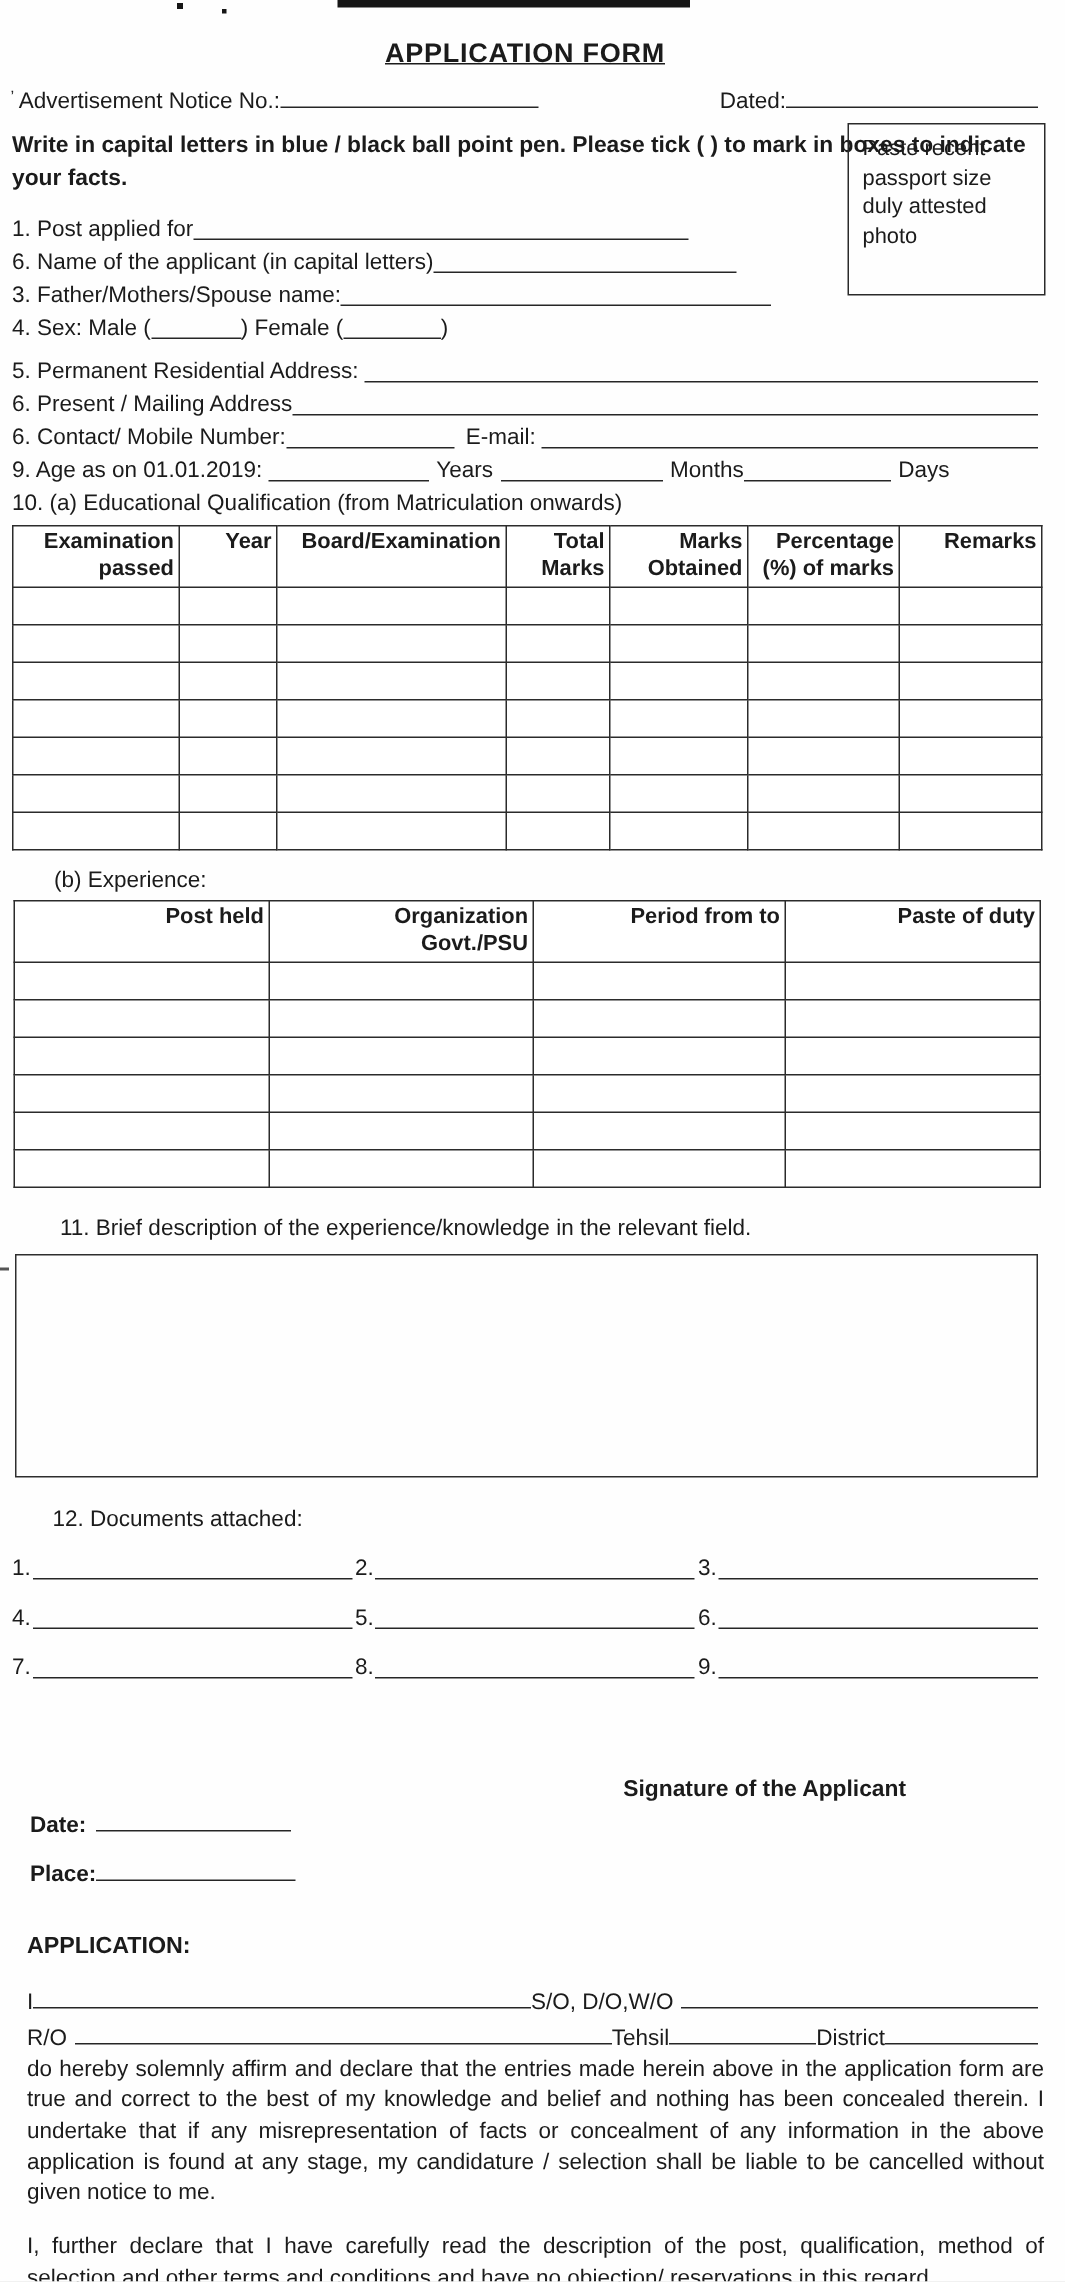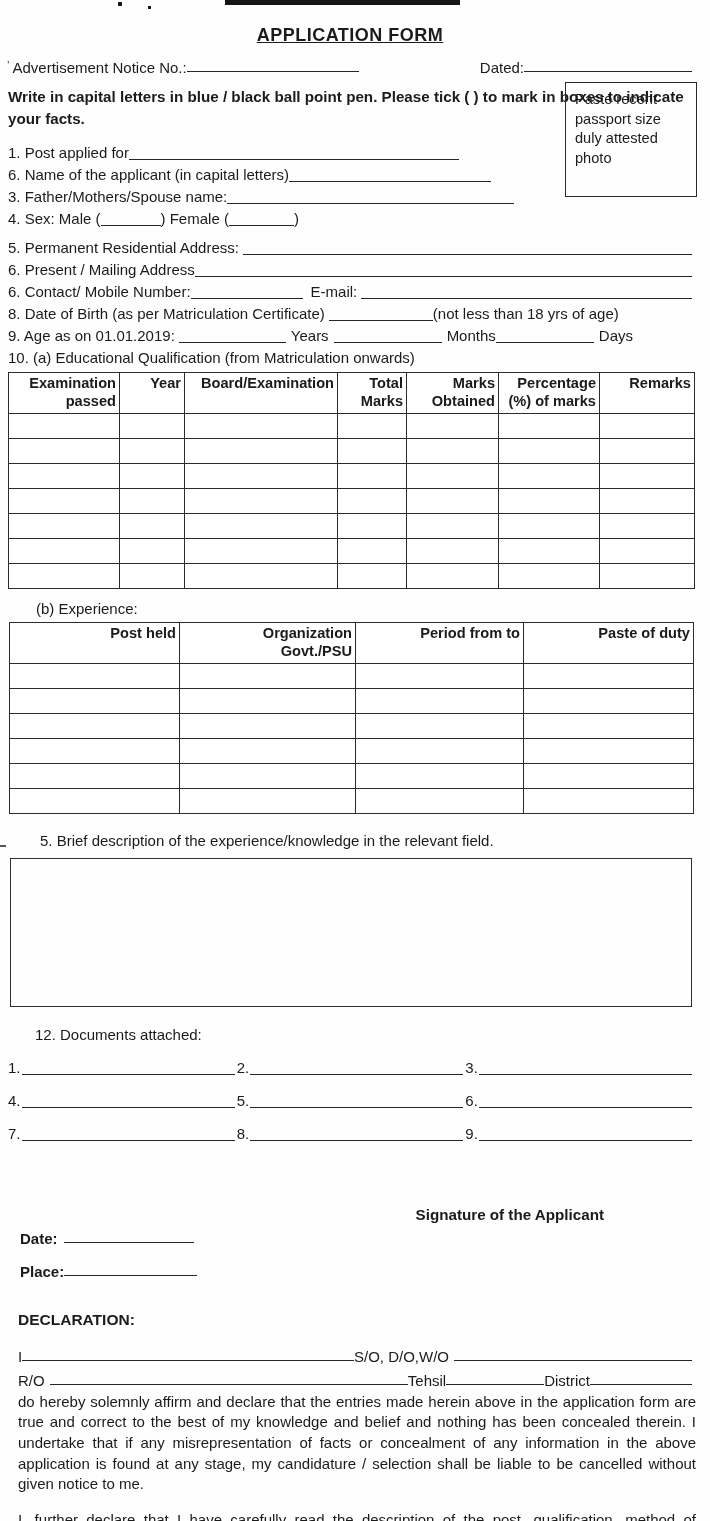--- a/index.html
+++ b/index.html
@@ -124,25 +124,20 @@
       </div>
       <div class="f-row">
         <span>6. Present / Mailing Address</span>
         <span class="ln" style="flex:1;"></span>
       </div>
       <div class="f-row">
         <span>6. Contact/ Mobile Number:</span>
         <span class="ln" style="width:112px;"></span>
         <span style="margin-left:8px;">E-mail:</span>
         <span class="ln" style="flex:1; margin-left:4px;"></span>
-      </div>
-      <div class="f-row">
-        <span>8. Date of Birth (as per Matriculation Certificate)</span>
-        <span class="ln" style="width:104px; margin-left:4px;"></span>
-        <span>(not less than 18 yrs of age)</span>
       </div>
       <div class="f-row">
         <span>9. Age as on 01.01.2019:</span>
         <span class="ln" style="width:107px; margin-left:4px;"></span>
         <span style="margin-left:5px;">Years</span>
         <span class="ln" style="width:108px; margin-left:5px;"></span>
         <span style="margin-left:5px;">Months</span>
         <span class="ln" style="width:98px;"></span>
         <span style="margin-left:5px;">Days</span>
       </div>
@@ -290,21 +285,21 @@
           </tr>
           <tr>
             <td></td>
             <td></td>
             <td></td>
             <td></td>
           </tr>
         </tbody>
     </table>
 
-    <div class="item11">5. Brief description of the experience/knowledge in the relevant field.</div>
+    <div class="item11">11. Brief description of the experience/knowledge in the relevant field.</div>
     <div class="desc-box"></div>
 
     <div class="item12">12. Documents attached:</div>
 
     <div class="docs">
       <div class="doc-row">
         <span class="doc-cell">
             <span class="num">1.</span>
             <span class="ln"></span>
           </span>
@@ -351,21 +346,21 @@
 
     <div class="row date-row">
       <span>Date:</span>
       <span class="ln" style="width:130px; margin-left:6px;"></span>
     </div>
     <div class="row place-row">
       <span>Place:</span>
       <span class="ln" style="width:133px;"></span>
     </div>
 
-    <div class="decl-head">DECLARATION:</div>
+    <div class="decl-head">APPLICATION:</div>
 
     <div class="row decl-line decl-line1">
       <span>I</span>
       <span class="ln" style="flex:1;"></span>
       <span>S/O, D/O,W/O</span>
       <span class="ln" style="width:238px; margin-left:5px;"></span>
     </div>
     <div class="row decl-line">
       <span>R/O</span>
       <span class="ln" style="flex:1; margin-left:5px;"></span>

